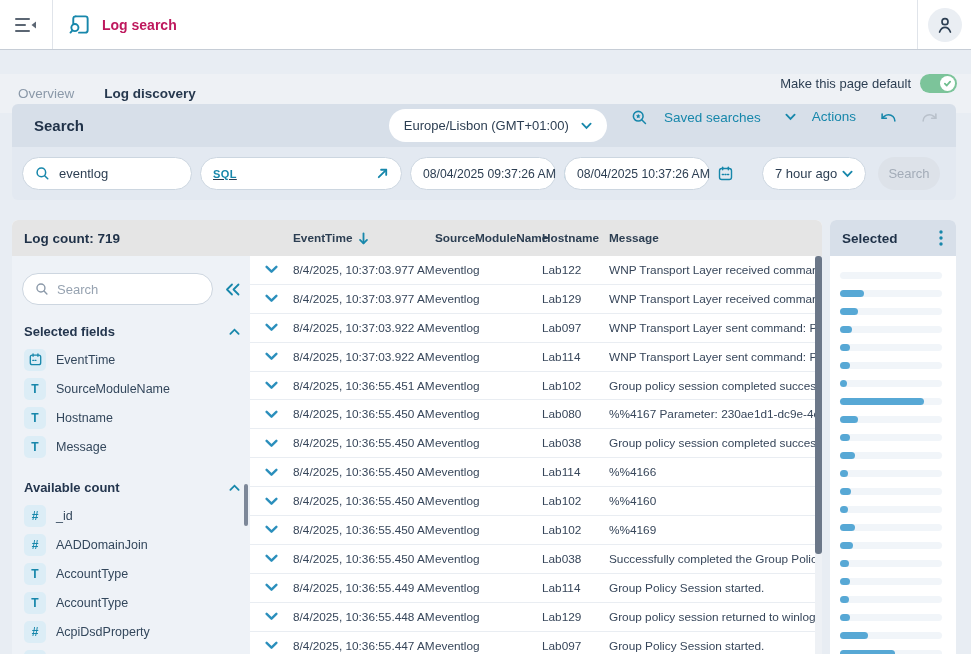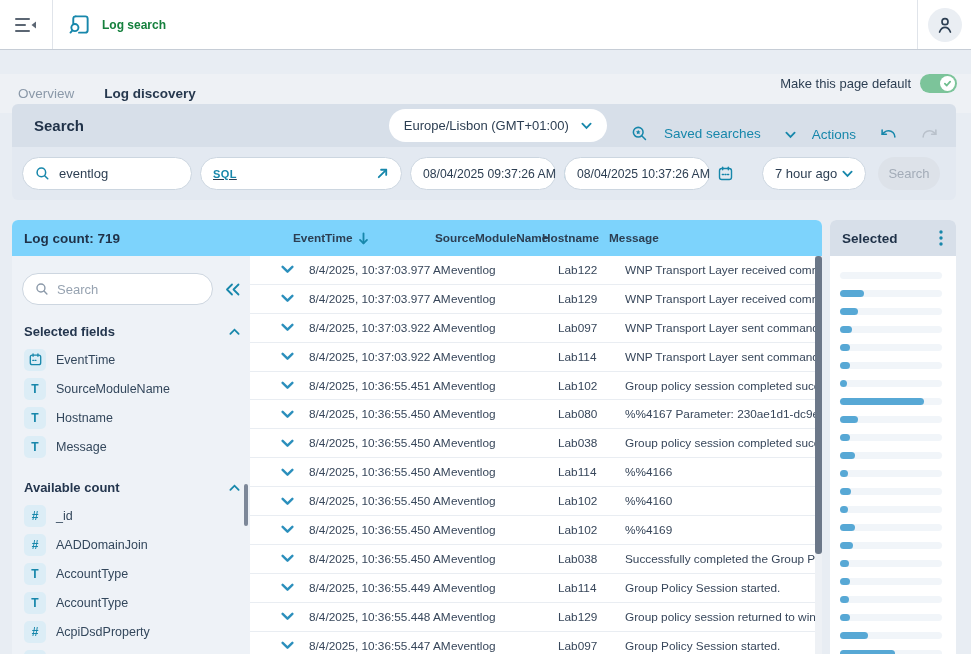--- a/index.html
+++ b/index.html
@@ -4,81 +4,81 @@
 <style>
   * { margin:0; padding:0; box-sizing:border-box; }
   html,body { width:971px; height:654px; overflow:hidden; }
   body { font-family:"Liberation Sans", sans-serif; background:#e8edf3; position:relative; color:#37465a; }
   svg { display:block; }
 
   
   .topbar { position:absolute; top:0; left:0; right:0; height:50px; background:#fff; border-bottom:1px solid #c6cdd6; display:flex; align-items:center; z-index:5; }
   .menu-btn { width:53px; height:49px; border-right:1px solid #e0e4ea; display:flex; align-items:center; justify-content:center; cursor:pointer; }
   .app-title { display:flex; align-items:center; gap:11px; margin-left:15px; }
-  .app-title .ttl { font-size:12px; font-weight:bold; color:#15803d; }
+  .app-title .ttl { font-size:14px; font-weight:bold; color:#be185d; }
   .topbar-right { margin-left:auto; width:54px; height:49px; border-left:1px solid #e0e4ea; display:flex; align-items:center; justify-content:center; }
   .avatar { width:34px; height:34px; border-radius:50%; background:#eaeef3; display:flex; align-items:center; justify-content:center; cursor:pointer; }
 
   
   .tabbar { position:absolute; top:66px; left:0; right:0; height:39px; background:#eef1f5; display:flex; align-items:flex-start;margin-top:8px; }
   .tab { position:relative; height:39px; line-height:39px; font-size:13.5px; color:#8b99a9; cursor:pointer; }
   .tab.t0 { margin-left:18px; }
   .tab.t1 { margin-left:30px; color:#26384e; font-weight:bold; }
   .tab.t1::after { content:""; position:absolute; bottom:1px; left:50%; transform:translateX(-50%); width:30px; height:3px; border-radius:2px; background:#1787ab; }
   .make-default { margin-left:auto; margin-right:14px; display:flex; align-items:center; gap:9px; font-size:13px; color:#2c3e52; }
   .toggle { width:37px; height:19px; border-radius:10px; background:#7cc49a; position:relative; cursor:pointer; }
   .toggle .knob { position:absolute; top:2px; right:2px; width:15px; height:15px; border-radius:50%; background:#fff; display:flex; align-items:center; justify-content:center; }
 
   
   .search-panel { position:absolute; top:104px; left:12px; width:944px; border-radius:6px; overflow:hidden; }
   .phead { height:43px; background:#d7dfe9; display:flex; align-items:center; padding:0 18px 0 22px; }
   .phead .pt { font-size:15px; font-weight:bold; color:#1f3148; }
-  .phead-right { margin-left:auto; display:flex; align-items:flex-end; gap:24px; }
+  .phead-right { margin-left:auto; display:flex; align-items:flex-start; gap:24px; }
   .tz-pill { background:#fff; border-radius:17px; height:33px; padding:0 15px; display:flex; align-items:center; gap:12px; font-size:13px; color:#2c3e52; cursor:pointer; }
   .tlink { display:flex; align-items:center; gap:16px; color:#1787ab; font-size:13.5px; cursor:pointer; }
   .icon-btn { cursor:pointer; color:#1787ab; }
   .icon-btn.disabled { color:#b9c1cb; cursor:default; }
   .pbody { height:53px; background:#e3e9f1; display:flex; align-items:center; padding:0 10px; }
   .pill { background:#fff; border:1px solid #ccd6e0; border-radius:17px; height:33px; display:flex; align-items:center; padding:0 12px; font-size:13px; color:#2c3e52; }
   .query-pill { width:170px; gap:9px; }
   .query-pill input { border:none; outline:none; width:110px; font-size:13px; color:#2c3e52; font-family:"Liberation Sans",sans-serif; background:transparent; }
   .sql-pill { width:202px; margin-left:8px; cursor:pointer;text-decoration:underline; }
   .sql-pill .sql { font-size:11px; font-weight:bold; color:#1787ab; letter-spacing:.4px; }
   .sql-pill .expand { margin-left:auto; }
   .date-pill { width:146px; margin-left:8px; font-size:12.2px; gap:8px; cursor:pointer; padding:0 10px 0 12px; }
   .date-pill .dtxt { white-space:nowrap; }
   .date-pill svg { margin-left:auto; flex:none; }
   .rel-pill { width:104px; margin-left:52px; cursor:pointer; }
   .rel-pill svg { margin-left:auto; }
   .search-btn { margin-left:12px; width:62px; height:33px; border:none; border-radius:17px; background:#dde2e9; color:#a3acb8; font-size:13px; font-family:"Liberation Sans",sans-serif; }
 
   
   .main-panel { position:absolute; top:220px; left:12px; width:810px; height:434px; background:#fff; border-radius:6px 6px 0 0; overflow:hidden; }
-  .main-head { height:36px; background:#7dd3fc; display:flex; align-items:center; }
+  .main-head { height:36px; background:#e5e5e5; display:flex; align-items:center; }
   .log-count { width:238px; flex:none; padding-left:12px; font-size:13.5px; font-weight:bold; color:#1f3148; }
   .cols { flex:1; display:grid; grid-template-columns:43px 142px 107px 67px 1fr; align-items:center; font-size:11.8px; font-weight:bold; color:#2c3e52; }
   .col-sort { display:flex; align-items:center; gap:6px; cursor:pointer; }
   .main-body { display:flex; height:398px; }
 
   
   .fields-sidebar { width:238px; flex:none; background:#eef2f7; position:relative; padding:17px 8px 0 10px; }
   .sb-search-row { display:flex; align-items:center; gap:12px; }
   .sb-search { flex:1; height:32px; background:#fff; border:1px solid #cdd6e0; border-radius:16px; display:flex; align-items:center; gap:8px; padding:0 12px; color:#8b99a9; }
   .sb-search input { border:none; outline:none; width:110px; font-size:13px; background:transparent; font-family:"Liberation Sans",sans-serif; color:#2c3e52; }
   .sb-search input::placeholder { color:#97a3b1; }
   .sb-collapse { color:#1787ab; cursor:pointer; padding-right:2px; }
   .sb-section { margin:19px 2px 6px 2px; display:flex; align-items:center; justify-content:space-between; font-size:13px; font-weight:bold; color:#24364e; }
   .sb-section svg { cursor:pointer; }
   .field-item { display:flex; align-items:center; gap:10px; height:29px; padding-left:2px; font-size:12.5px; color:#33475c; cursor:pointer; }
   .ficon { width:22px; height:22px; flex:none; border-radius:5px; background:#dcedf6; color:#1787ab; display:flex; align-items:center; justify-content:center; font-size:12px; font-weight:bold; }
   .sb-thumb { position:absolute; right:2px; top:228px; width:4px; height:42px; border-radius:2px; background:#7d8899; }
 
   
   .table-wrap { flex:1; position:relative; overflow:hidden; }
-  .trow { display:grid; grid-template-columns:43px 142px 107px 67px 1fr; align-items:center; height:28.9px; border-bottom:1px solid #e9edf2; font-size:11.8px; color:#37465a;padding-left:16px; }
+  .trow { display:grid; grid-template-columns:43px 142px 107px 67px 1fr; align-items:center; height:28.9px; border-bottom:1px solid #e9edf2; font-size:11.8px; color:#37465a; }
   .trow .expand { display:flex; justify-content:center; color:#2b8fbc; cursor:pointer; }
   .trow .msg { white-space:nowrap; overflow:hidden; padding-right:10px; }
   .vscroll { position:absolute; top:0; right:0; bottom:0; width:7px; background:#eef1f5; }
   .vthumb { position:absolute; top:0; right:0; width:7px; height:298px; background:#6b7788; border-radius:3px; cursor:pointer; }
 
   
   .timeline-panel { position:absolute; top:220px; left:830px; width:126px; height:434px; background:#fff; border-radius:6px 6px 0 0; overflow:hidden; }
   .tl-head { height:36px; background:#d7dfe9; display:flex; align-items:center; justify-content:space-between; padding:0 13px 0 12px; font-size:13.5px; font-weight:bold; color:#1f3148; }
   .tl-head .kebab { cursor:pointer; }
   .tl-body { padding:16px 14px 0 10px; display:flex; flex-direction:column; gap:11px; }

